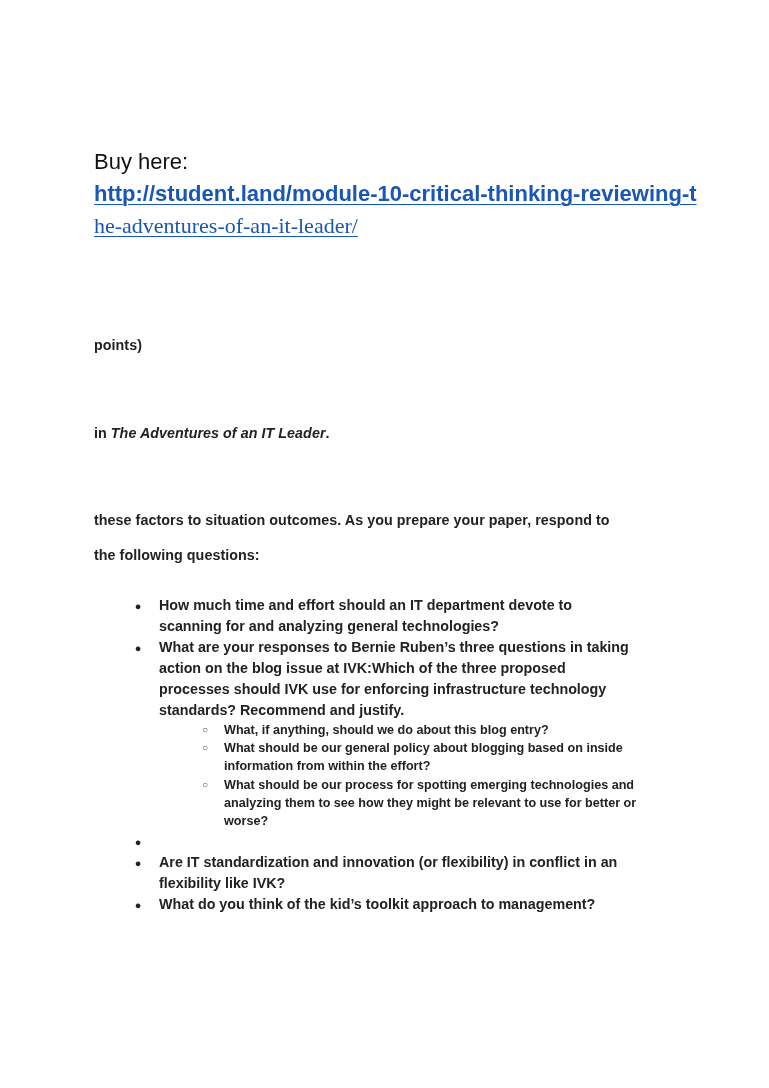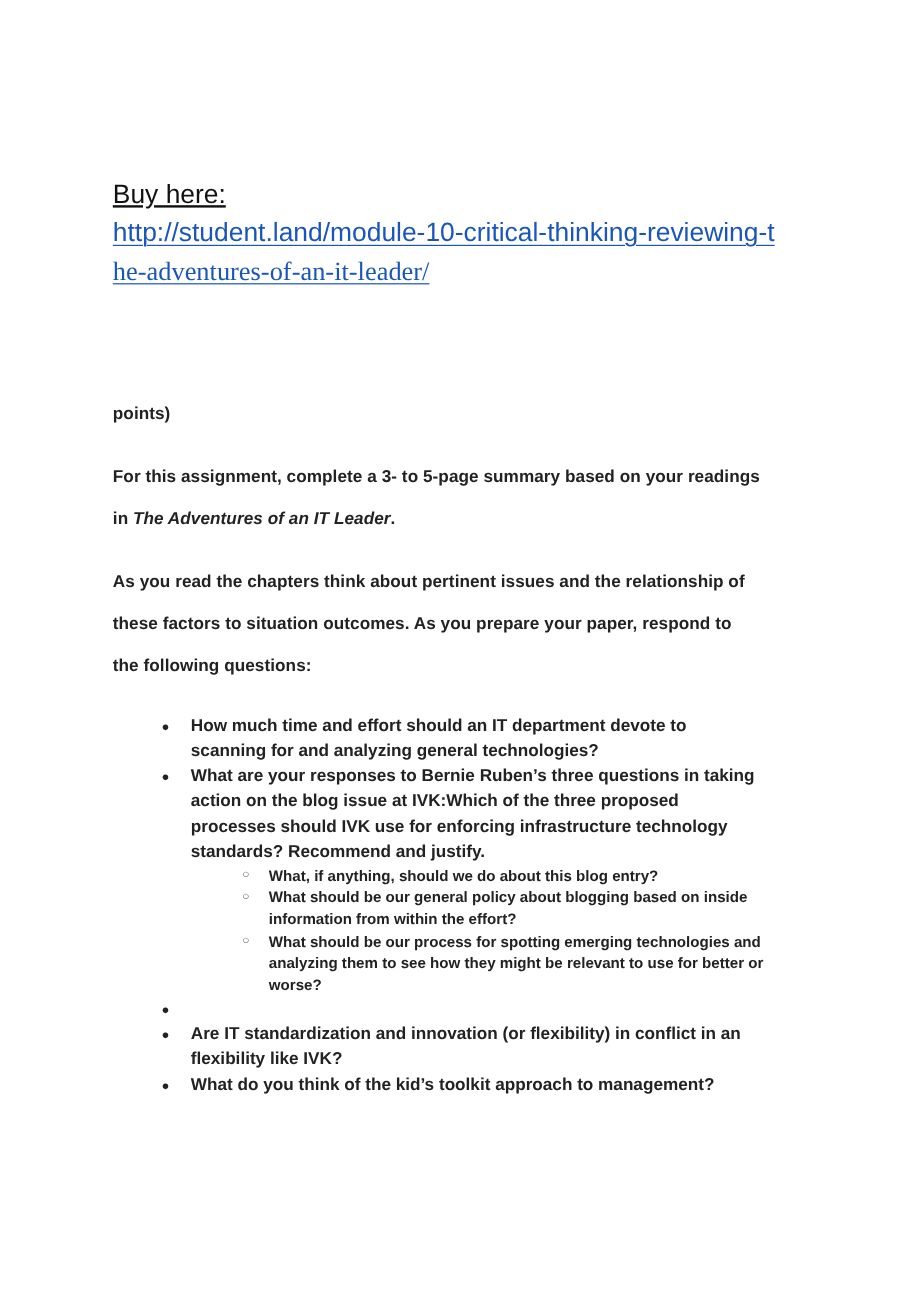--- a/index.html
+++ b/index.html
@@ -23,35 +23,34 @@
       background: #ffffff;
     }
     .buy-label {
       position: absolute;
       left: 94px;
       top: 146px;
       font-size: 22px;
       line-height: 32px;
       color: #111111;
       font-weight: normal;
-      text-decoration: underline;
     }
     .link {
       position: absolute;
       left: 94px;
       font-size: 22px;
       line-height: 32px;
       color: #1a56b8;
       text-decoration: underline;
       text-decoration-thickness: 1px;
       text-underline-offset: 3px;
       white-space: nowrap;
       cursor: pointer;
     }
-    .link.l1 { top: 178px; }
+    .link.l1 { top: 178px; font-weight: bold; }
     .link.l2 { top: 210px; font-family: Liberation Serif, serif; }
 
     .para {
       position: absolute;
       left: 94px;
       font-size: 14.3px;
       font-weight: bold;
       color: #222222;
       white-space: nowrap;
       line-height: 20px;
@@ -100,24 +99,22 @@
 <body>
 
 <div class="page">
 
   <div class="buy-label">Buy here:</div>
   <a class="link l1">http://student.land/module-10-critical-thinking-reviewing-t</a>
   <a class="link l2">he-adventures-of-an-it-leader/</a>
 
   <div class="para" style="top:335px;">points)</div>
 
-  <div class="para" style="top:388px;">For this assignment, complete a 3- to 5-page summary based on your readings</div>
   <div class="para" style="top:423px;"><span>in </span><i>The Adventures of an IT Leader</i><span>.</span></div>
 
-  <div class="para" style="top:475px;">As you read the chapters think about pertinent issues and the relationship of</div>
   <div class="para" style="top:510px;">these factors to situation outcomes. As you prepare your paper, respond to</div>
   <div class="para" style="top:545px;">the following questions:</div>
 
   <div>
 
     <span class="bullet" style="top:596px;">●</span>
     <div class="bullet-text" style="top:595px;">How much time and effort should an IT department devote to</div>
     <div class="bullet-text" style="top:616px;">scanning for and analyzing general technologies?</div>
 
     <span class="bullet" style="top:638px;">●</span>

